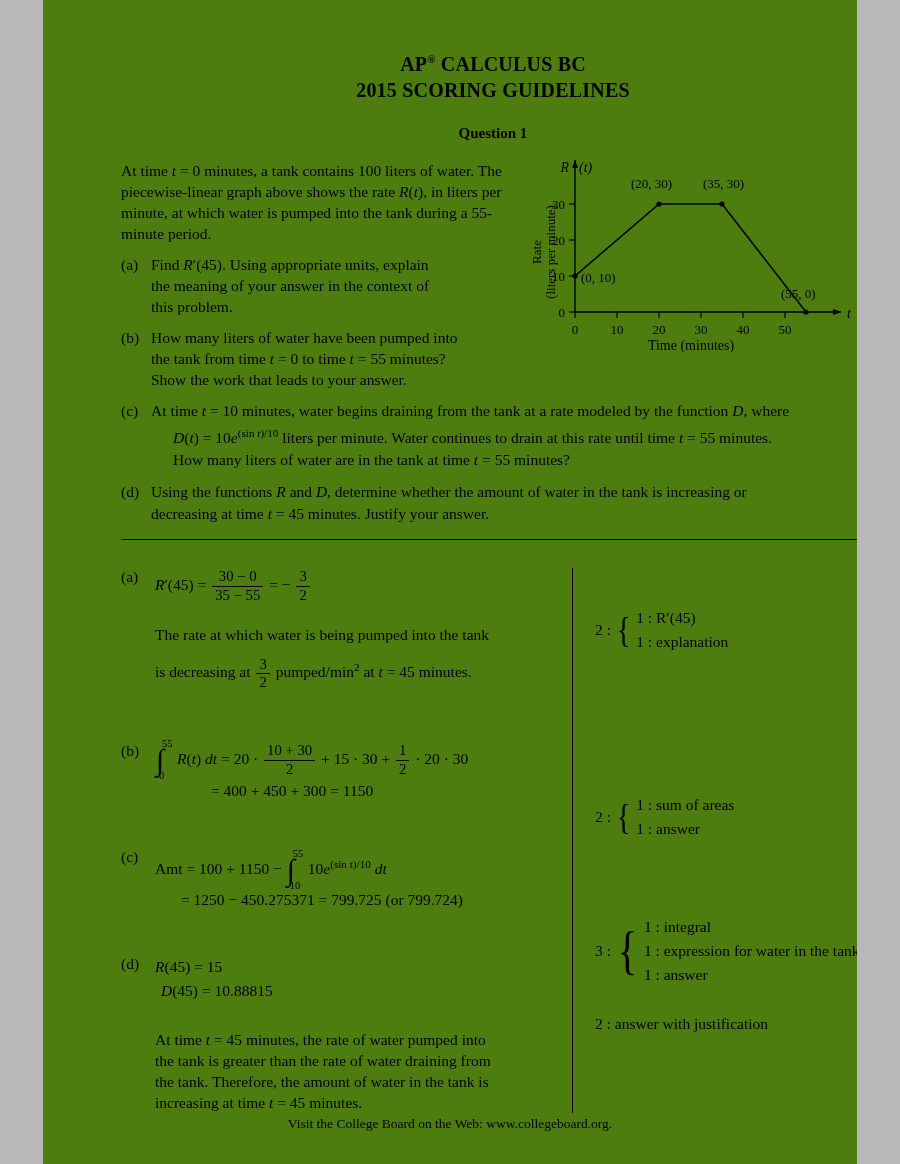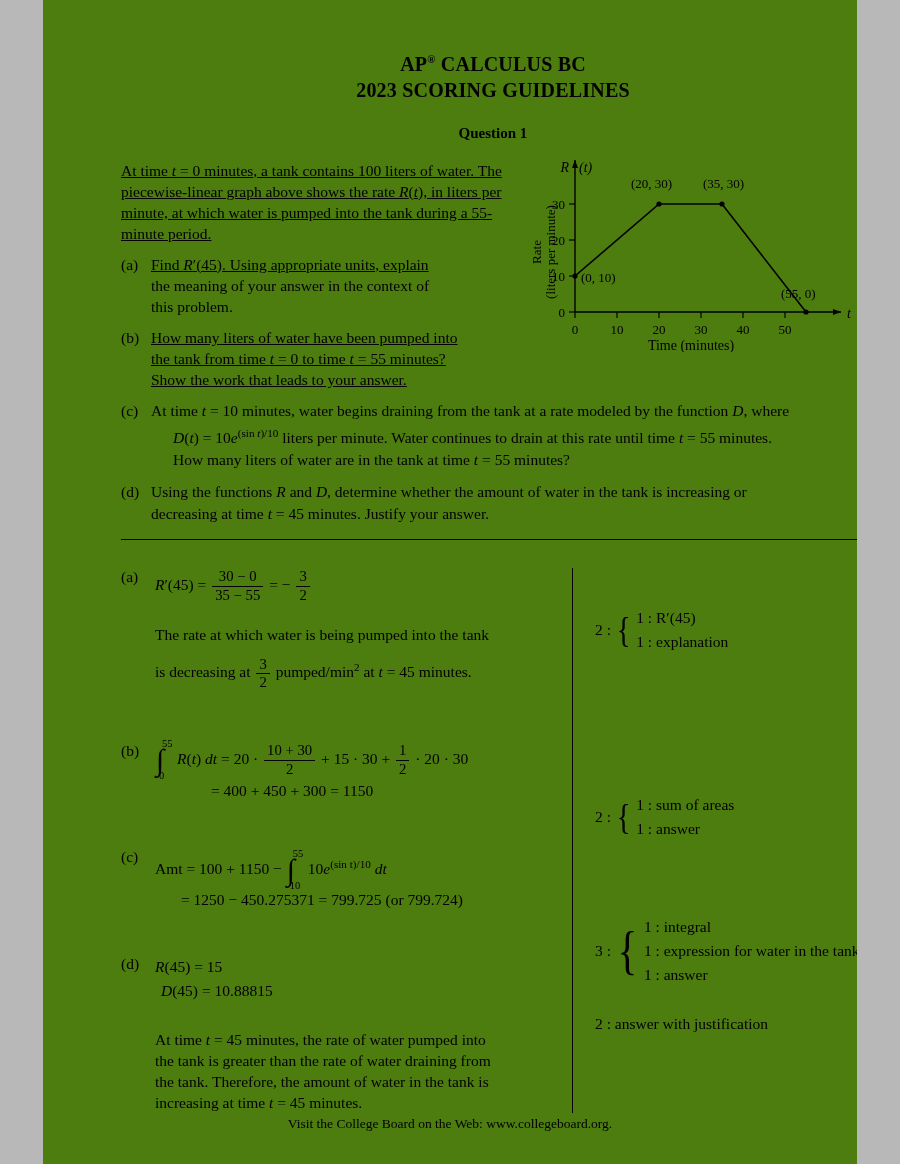--- a/index.html
+++ b/index.html
@@ -39,21 +39,20 @@
   }
   .problem {
     position: relative;
     margin-top: 18px;
     min-height: 220px;
   }
   .prob-left {
     width: 400px;
     font-size: 15.5px;
     line-height: 21px;
-    text-decoration: underline;
   }
   .para { margin-bottom: 10px; }
   .lettered {
     position: relative;
     padding-left: 30px;
     margin-bottom: 10px;
   }
   .lettered .lbl {
     position: absolute;
     left: 0;
@@ -173,21 +172,21 @@
   sup { font-size: 0.72em; }
 </style>
 </head>
 <body>
 
 <div class="page">
   <div class="inner">
 
     <div class="title">
       <div><span>AP</span><sup>®</sup><span> CALCULUS BC</span></div>
-      <div>2023 SCORING GUIDELINES</div>
+      <div>2015 SCORING GUIDELINES</div>
     </div>
 
     <div class="qtitle">Question 1</div>
 
     <div class="problem">
       <div class="prob-left">
         <div class="para">
           At time <span class="it">t</span> = 0 minutes, a tank contains 100 liters of
           water. The piecewise-linear graph above shows the rate
           <span class="it">R</span>(<span class="it">t</span>), in liters per minute, at which water is pumped into

